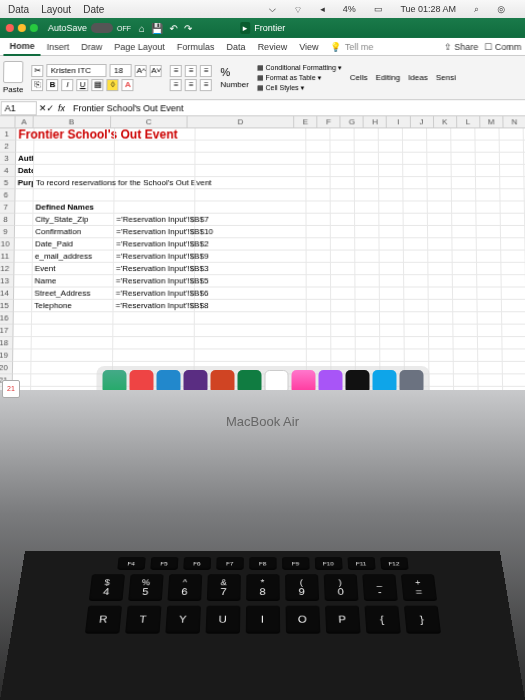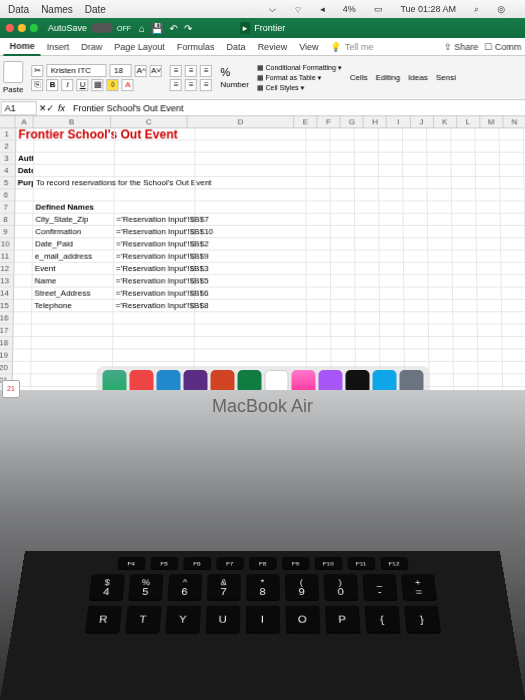--- a/index.html
+++ b/index.html
@@ -64,40 +64,40 @@
 .sheets { height:16px; background:#f0f0f0; border-top:1px solid #ccc; display:flex; align-items:center; font-size:8px; padding:0 4px; gap:2px;}
 .sheet-tab { padding:2px 6px; background:#e0e0e0; border:1px solid #ccc; border-bottom:none; }
 .sheet-tab.active { background:#fff; }
 
 
 .dock { position:absolute; bottom:302px; left:50%; transform:translateX(-50%); height:32px; background:rgba(220,220,220,0.6); border-radius:8px; display:flex; align-items:center; padding:0 6px; gap:3px; }
 .dock-icon { width:24px; height:24px; border-radius:5px; }
 
 
 .mbase { position:absolute; top:390px; left:0; right:0; height:310px; background:linear-gradient(180deg,#c8c9cb 0%, #7a7b7d 40%, #2a2a2a 100%); }
-.mlabel { text-align:center; padding-top:6px; color:#666; font-size:18px; }
+.mlabel { text-align:center; padding-top:24px; color:#666; font-size:13px; }
 
 
 .kbd { position:absolute; bottom:0; left:0; right:0; height:190px; background:#1a1a1a; padding:8px 12px; display:flex; flex-direction:column; gap:6px; transform:perspective(900px) rotateX(30deg); transform-origin:bottom; }
 .krow { display:flex; gap:6px; justify-content:center;}
 .key { background:#0a0a0a; color:#eee; border-radius:4px; display:flex; flex-direction:column; align-items:center; justify-content:center; font-size:10px; height:36px; min-width:36px; padding:2px 4px; box-shadow:inset 0 -2px 2px rgba(0,0,0,0.5);}
 .key.fn { height:18px; font-size:7px; min-width:30px; }
 .key .sub { font-size:12px; }
 
 
 .cw-a{width:18px}.cw-b{width:80px}.cw-c{width:80px}.cw-d{width:110px}.cw-e{width:24px}.cw-std{width:24px}
 
 .cal { position:absolute; left:2px; top:380px; width:18px; height:18px; background:#fff; border:1px solid #aaa; font-size:7px; text-align:center; line-height:16px; color:#d33; z-index:6; border-radius:2px;}
 </style>
 </head>
 <body>
 
 <div class="mac-menu">
   <span>Data</span>
-  <span>Names</span>
+  <span>Layout</span>
   <span>Date</span>
   <div class="mac-right">
     <span>⌵</span>
     <span>⌔</span>
     <span>◂</span>
     <span>4%</span>
     <span>▭</span>
     <span>Tue 01:28 AM</span>
     <span>⌕</span>
     <span>◎</span>

